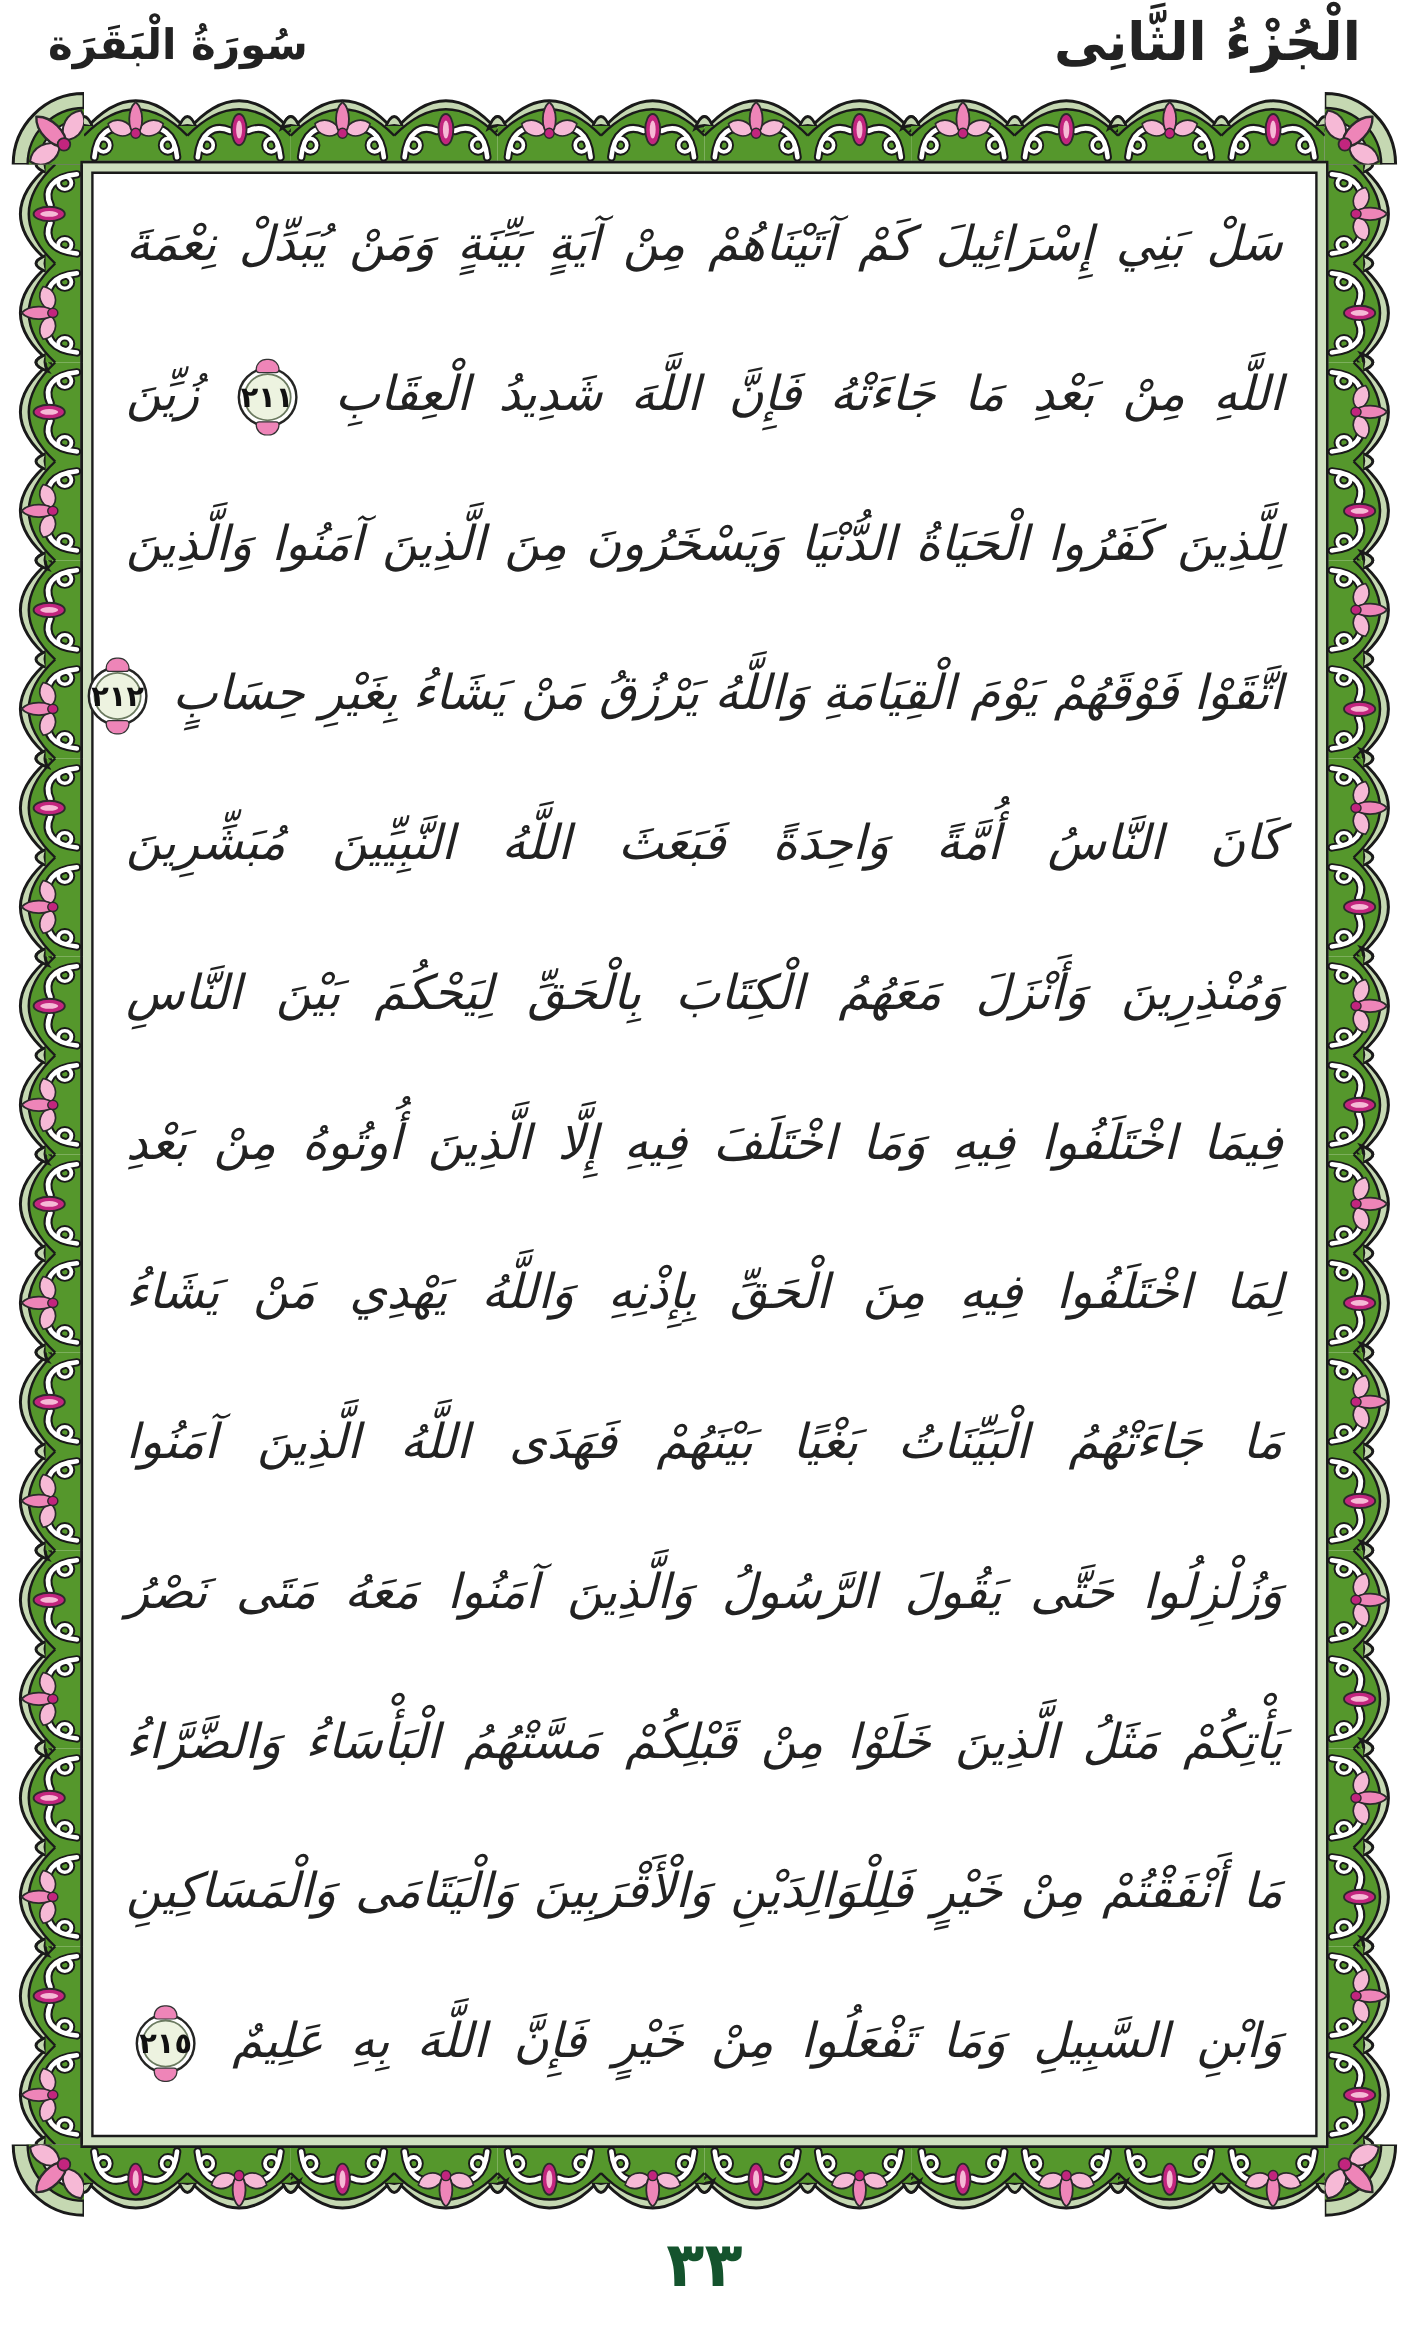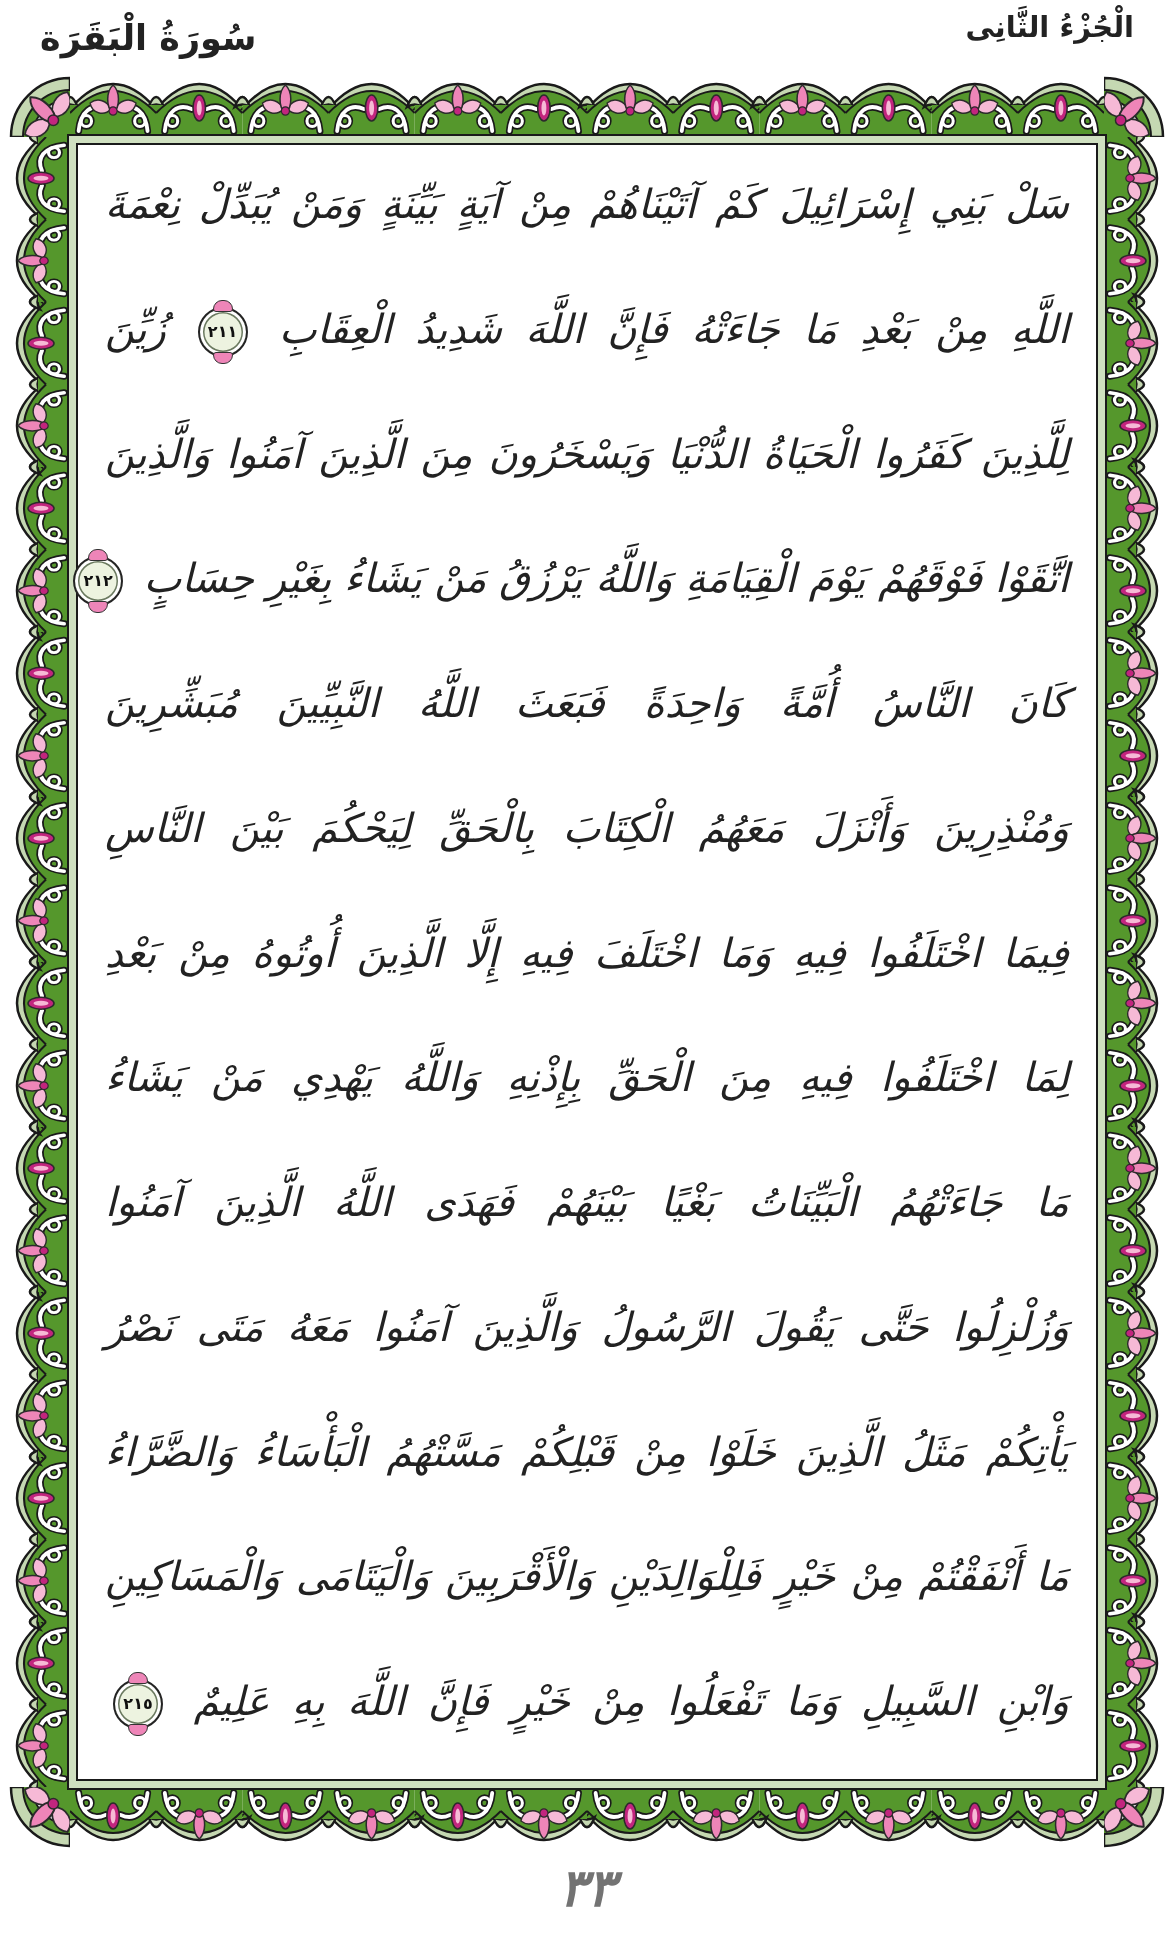--- a/index.html
+++ b/index.html
@@ -16,21 +16,21 @@
   *{margin:0;padding:0;box-sizing:border-box;}
   html,body{background:#ffffff;}
   body{
     width:1174px;height:1941px;overflow:hidden;position:relative;
     font-family:"DejaVu Sans", sans-serif;
   }
   .page{position:absolute;inset:0;background:#fff;}
 
   
   .page-header{position:absolute;top:2px;left:34px;right:34px;height:66px;direction:rtl;}
-  .juz-label{position:absolute;right:6px;top:8px;font-size:29px;font-weight:bold;color:#222;}
+  .juz-label{position:absolute;right:6px;top:8px;font-size:44px;font-weight:bold;color:#222;}
   .surah-label{position:absolute;left:6px;top:16px;font-size:35px;font-weight:bold;color:#222;text-align:right;}
 
   
   .frame{position:absolute;left:8px;top:75px;width:1158px;height:1774px;}
   .strip{position:absolute;display:block;}
   .strip-top{left:62px;top:0;width:1034px;height:62px;}
   .strip-bottom{left:62px;bottom:0;width:1034px;height:62px;}
   .strip-left{left:0;top:62px;width:62px;height:1650px;}
   .strip-right{right:0;top:62px;width:62px;height:1650px;}
   .corner{position:absolute;width:62px;height:62px;}
@@ -79,38 +79,38 @@
   }
   .ayah-text{white-space:nowrap;font-style:italic;}
 
   .verse-marker{
     position:relative;
     display:inline-flex;align-items:center;justify-content:center;
     width:50px;height:50px;margin:0 8px;
     background:var(--medallion-fill);
     border:2px solid #242424;border-radius:50%;
     box-shadow: inset 0 0 0 3px #ffffff, inset 0 0 0 4.5px #6b7a60;
-    font-size:16px;font-weight:bold;color:#111;
+    font-size:24px;font-weight:bold;color:#111;
     vertical-align:middle;line-height:1;
   }
   .verse-marker::before{
     content:"";position:absolute;top:-9px;left:50%;transform:translateX(-50%);
     width:18px;height:10px;background:var(--flower-pink);
     border:1.5px solid #333;border-radius:9px 9px 3px 3px;
   }
   .verse-marker::after{
     content:"";position:absolute;bottom:-9px;left:50%;transform:translateX(-50%);
     width:18px;height:10px;background:var(--flower-pink);
     border:1.5px solid #333;border-radius:3px 3px 9px 9px;
   }
 
   
   .page-number{
     position:absolute;left:0;right:0;top:1858px;
-    text-align:center;font-size:52px;font-weight:bold;color:#737373;font-style:italic;
+    text-align:center;font-size:52px;font-weight:bold;color:#14532d;
   }
 
   .svg-defs{position:absolute;width:0;height:0;}
 </style>
 </head>
 <body>
 
 <svg class="svg-defs" aria-hidden="true">
   <defs>
     <g id="tulip">

